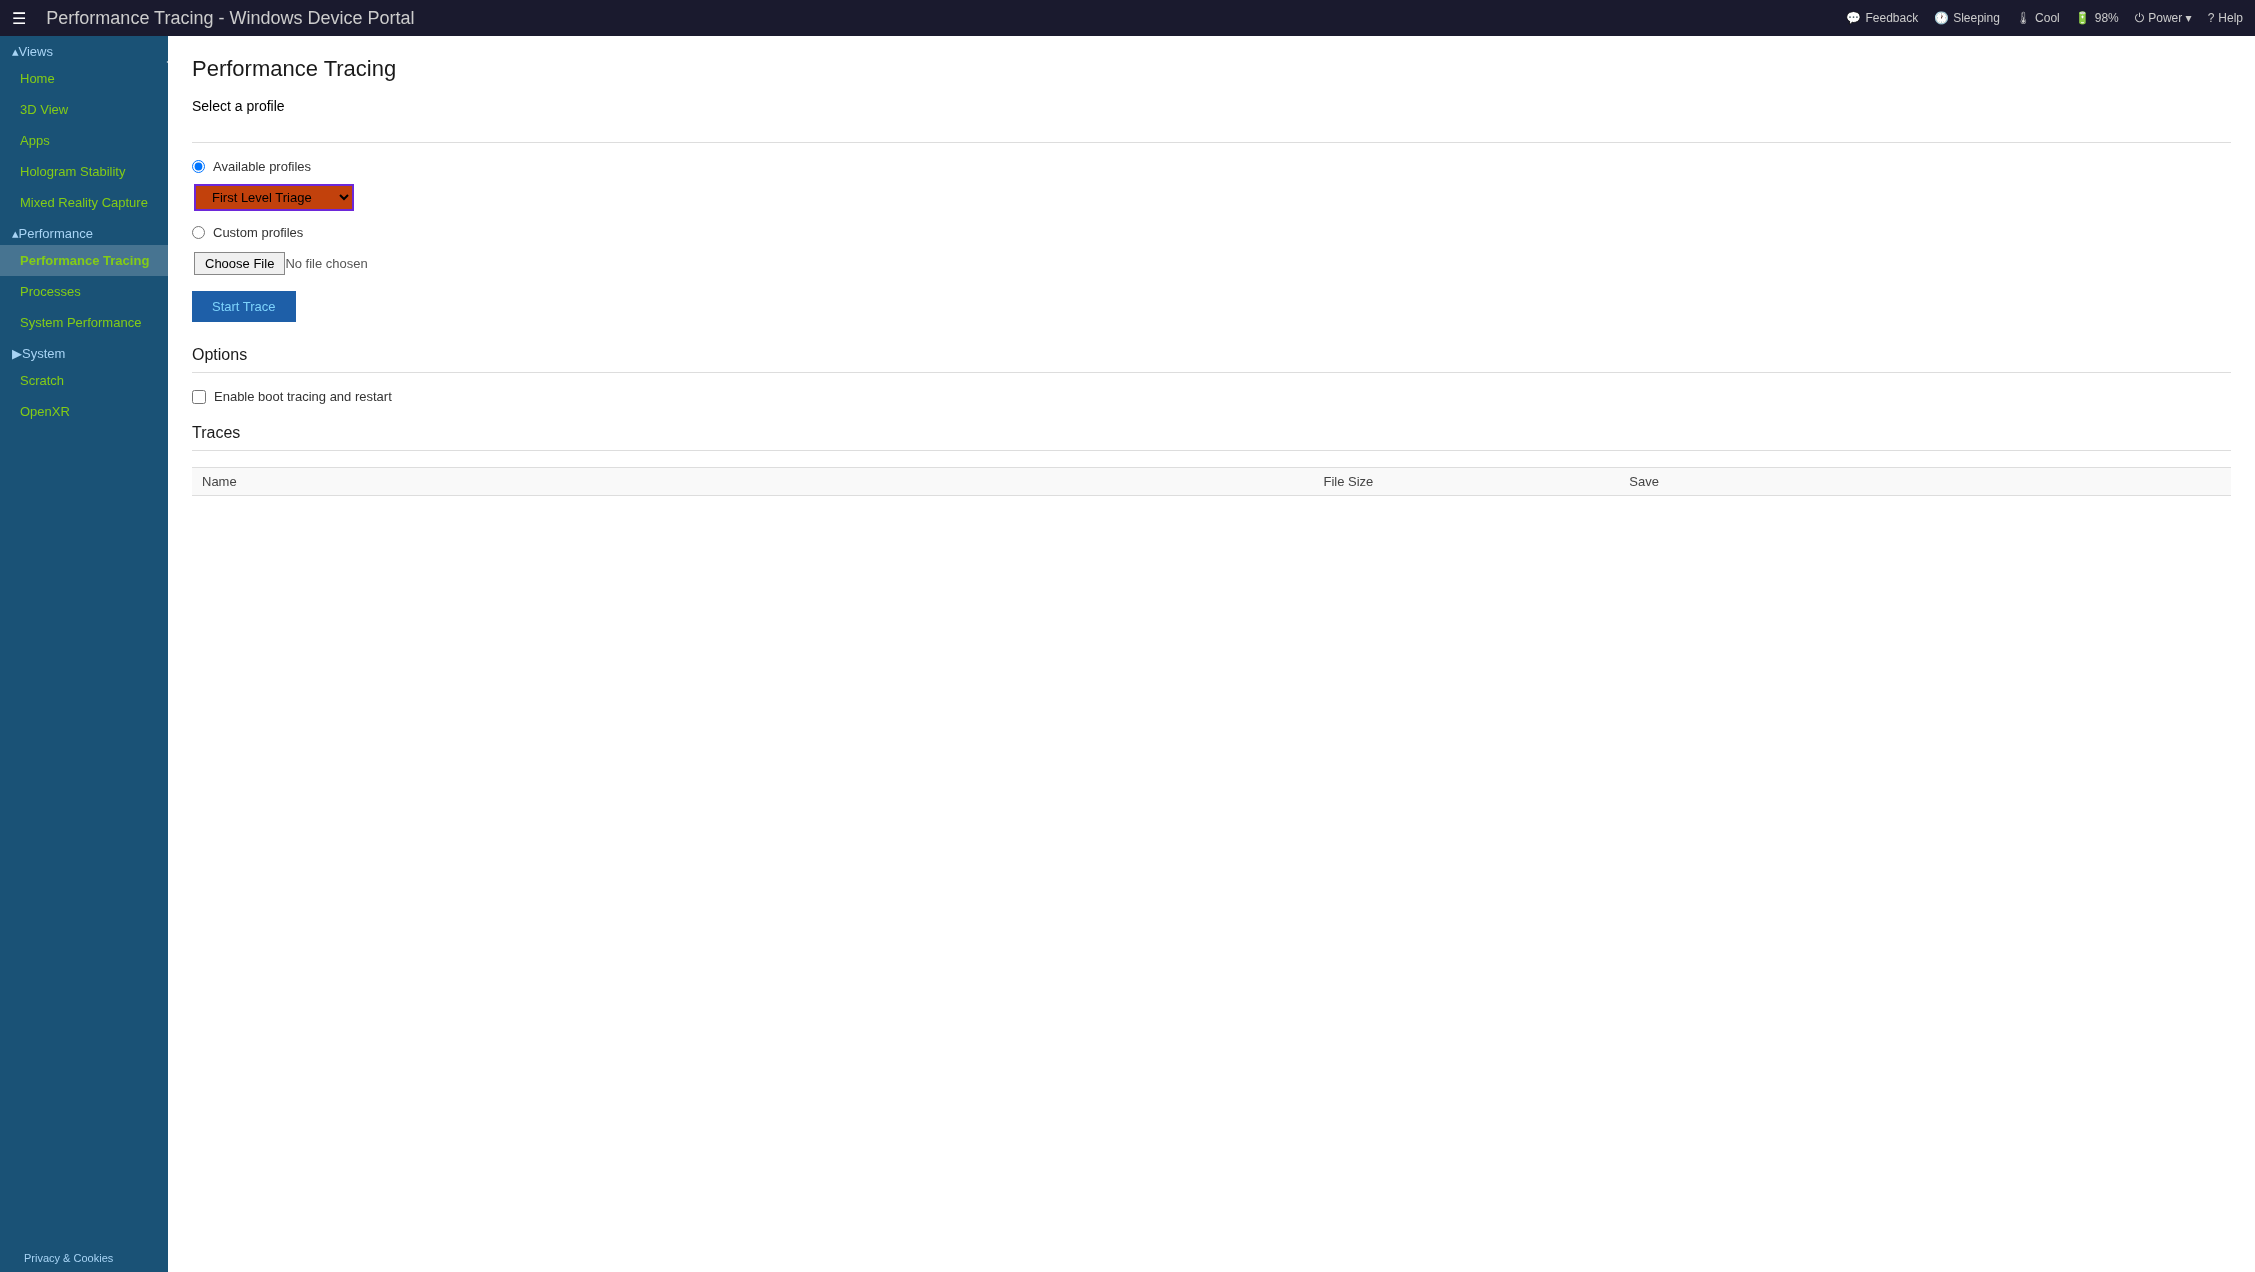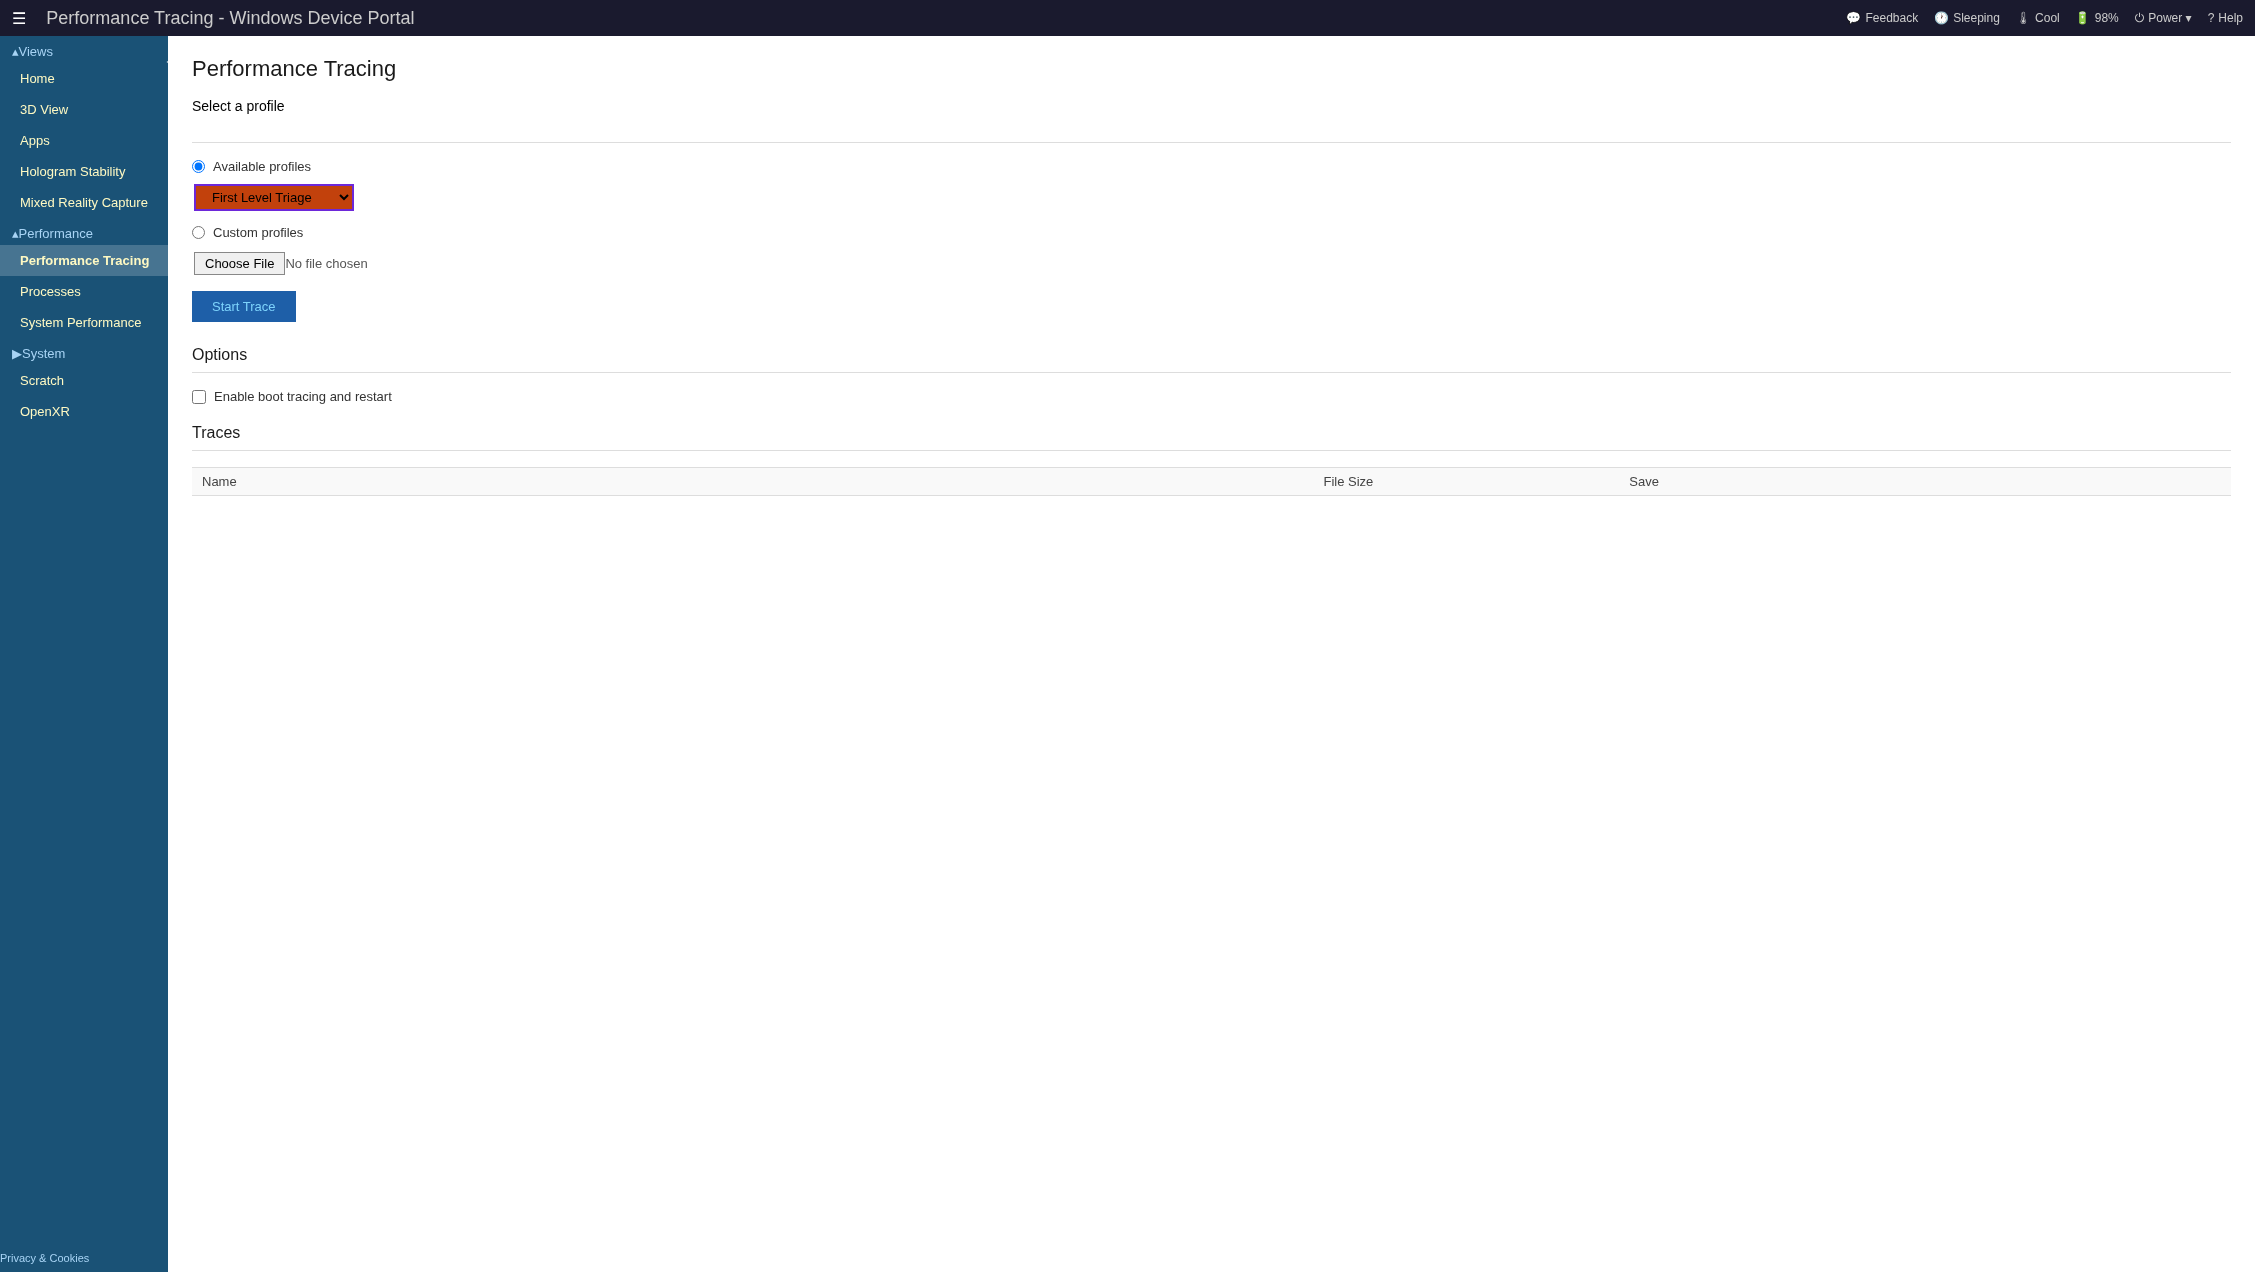--- a/index.html
+++ b/index.html
@@ -56,26 +56,26 @@
       font-size: 13px;
       color: #a8d4f5;
       display: flex;
       align-items: center;
       gap: 4px;
       cursor: pointer;
     }
     .sidebar-item {
       padding: 8px 12px 8px 20px;
       font-size: 13px;
-      color: #fef9c3;
+      color: #84cc16;
       cursor: pointer;
       white-space: nowrap;
     }
     .sidebar-item.active { background: rgba(255,255,255,0.2); font-weight: 600; }
-    .sidebar-bottom { margin-top: auto; padding: 8px 0; font-size: 11px; color: #a8d4f5; cursor: pointer; }
+    .sidebar-bottom { margin-top: auto; padding: 8px 24px; font-size: 11px; color: #a8d4f5; cursor: pointer; }
 
     
     #content {
       flex: 1;
       overflow-y: auto;
       padding: 20px 24px;
       background: #fff;
     }
 
     #page-title {

